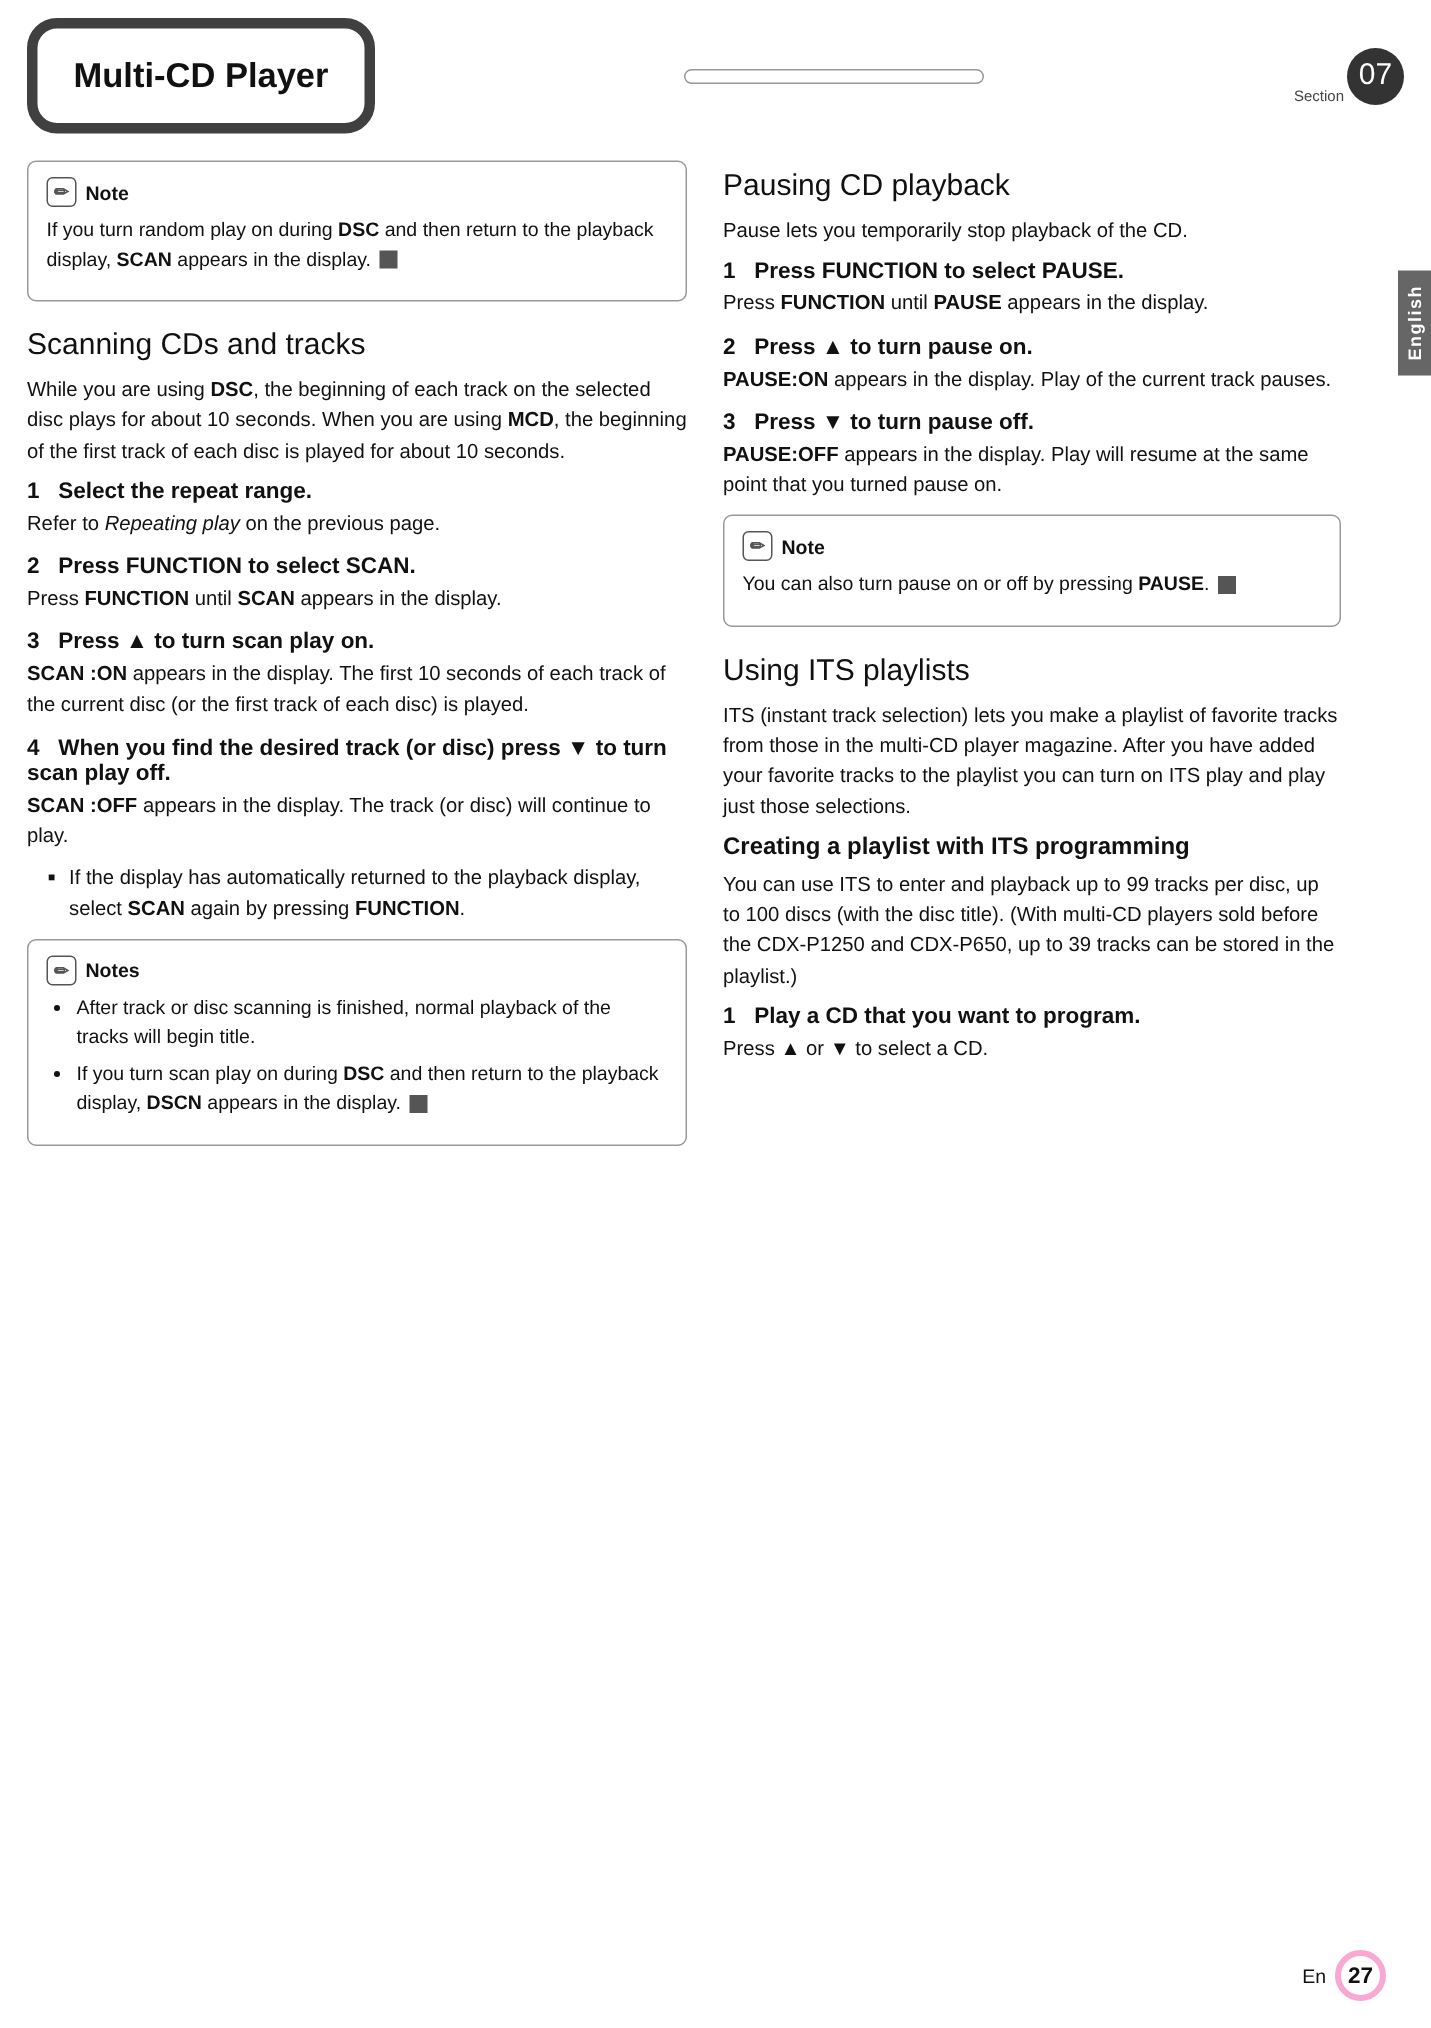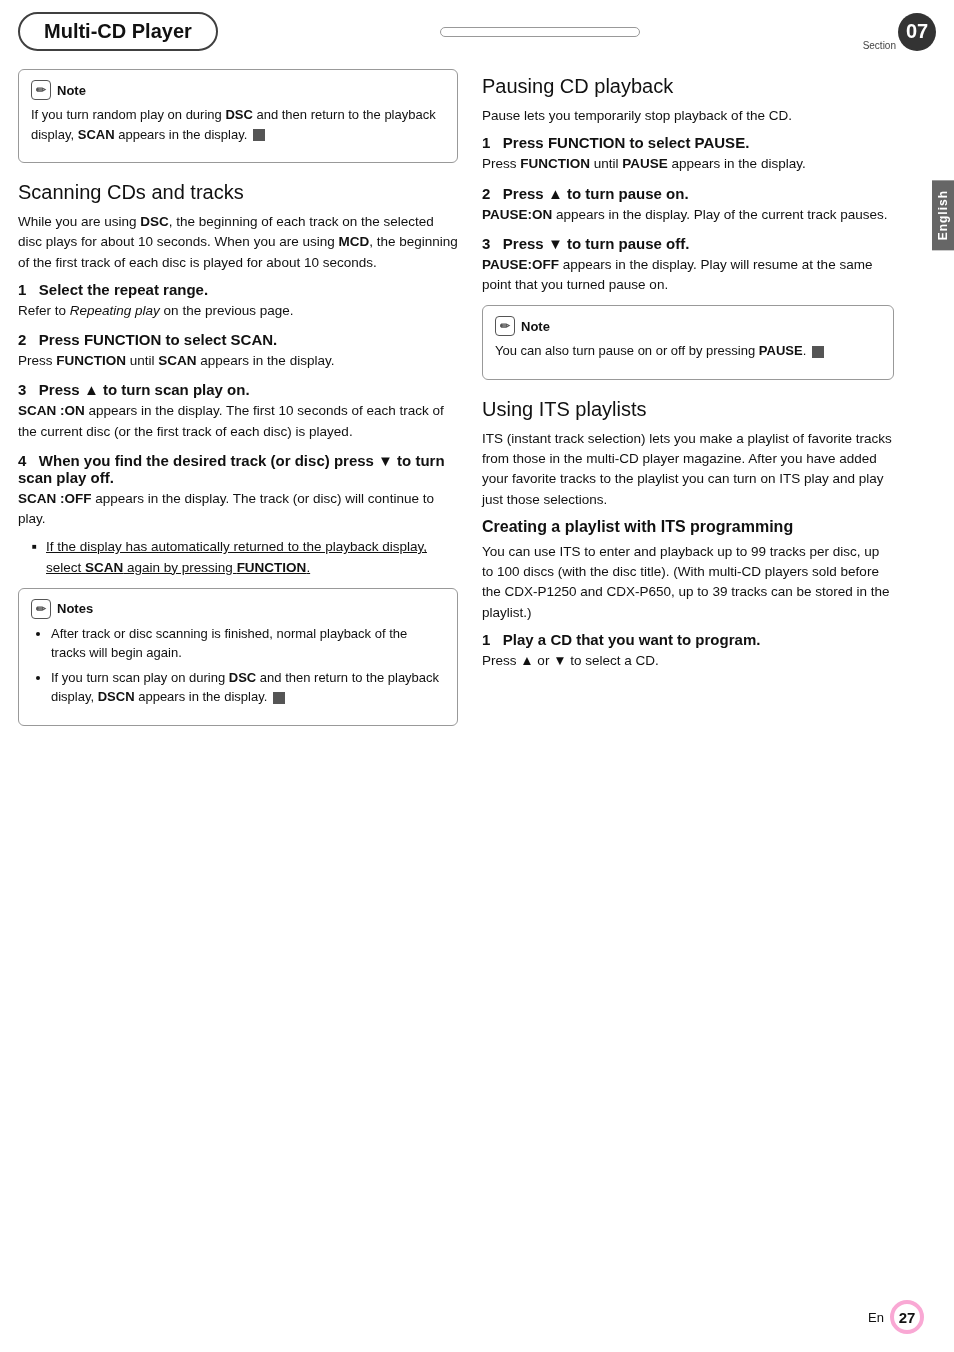--- a/index.html
+++ b/index.html
@@ -16,24 +16,24 @@
     
     .top-header {
       display: flex;
       align-items: center;
       justify-content: space-between;
       padding: 12px 18px 8px 18px;
       border-bottom: none;
     }
 
     .title-box {
-      border: 2px solid #404040;
+      border: 7px solid #404040;
       border-radius: 20px;
-      padding: 6px 24px;
-      font-size: 20px;
+      padding: 18px 24px;
+      font-size: 23px;
       font-weight: bold;
     }
 
     .section-box {
       display: flex;
       flex-direction: row;
       align-items: flex-end;
       gap: 2px;
     }
 
@@ -45,21 +45,21 @@
     .section-number {
       background: #333;
       color: #fff;
       border-radius: 50%;
       width: 38px;
       height: 38px;
       display: flex;
       align-items: center;
       justify-content: center;
       font-size: 20px;
-      font-weight: bold;
+      font-weight: normal;
     }
 
     
     .english-label {
       position: absolute;
       right: 0;
       top: 180px;
       width: 22px;
       background: #666;
       color: #fff;
@@ -158,21 +158,20 @@
       list-style: none;
       padding-left: 14px;
       margin-bottom: 8px;
     }
 
     .bullet-list li {
       position: relative;
       padding-left: 14px;
       margin-bottom: 5px;
       line-height: 1.5;
-      text-decoration: underline;
     }
 
     .bullet-list li::before {
       content: '■';
       position: absolute;
       left: 0;
       font-size: 8px;
       top: 4px;
     }
 
@@ -298,21 +297,21 @@
           <li>If the display has automatically returned to the playback display, select <strong>SCAN</strong> again by pressing <strong>FUNCTION</strong>.</li>
         </ul>
       </div>
 
       <div class="note-box">
         <div class="note-title">
           <span class="note-icon">✏</span>
           <span>Notes</span>
         </div>
         <ul class="bullet-dot-list">
-          <li>After track or disc scanning is finished, normal playback of the tracks will begin again.</li>
+          <li>After track or disc scanning is finished, normal playback of the tracks will begin title.</li>
           <li>If you turn scan play on during <strong>DSC</strong> and then return to the playback display, <strong>DSCN</strong> appears in the display. <span class="stop-icon"></span></li>
         </ul>
       </div>
     </div>
 
   </div>
 
   <div class="right-col">
 
     <div>

